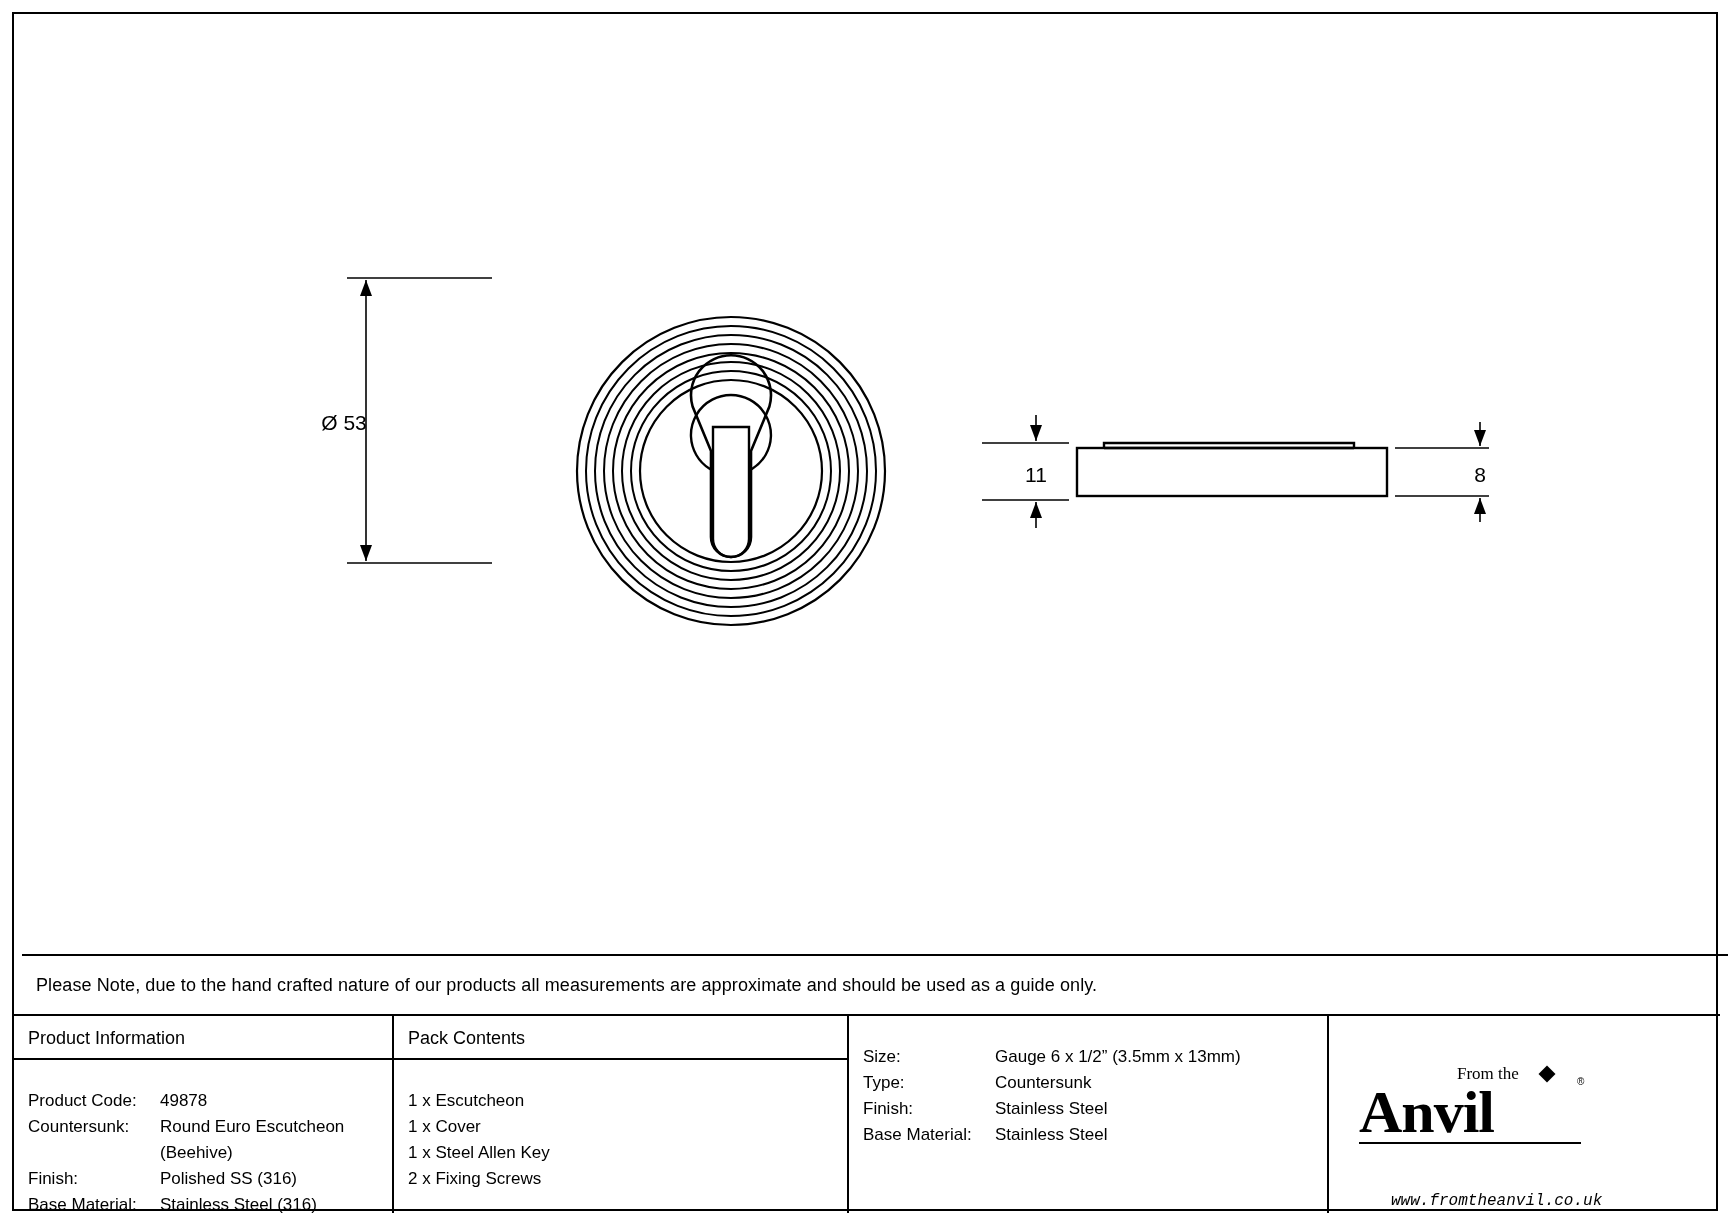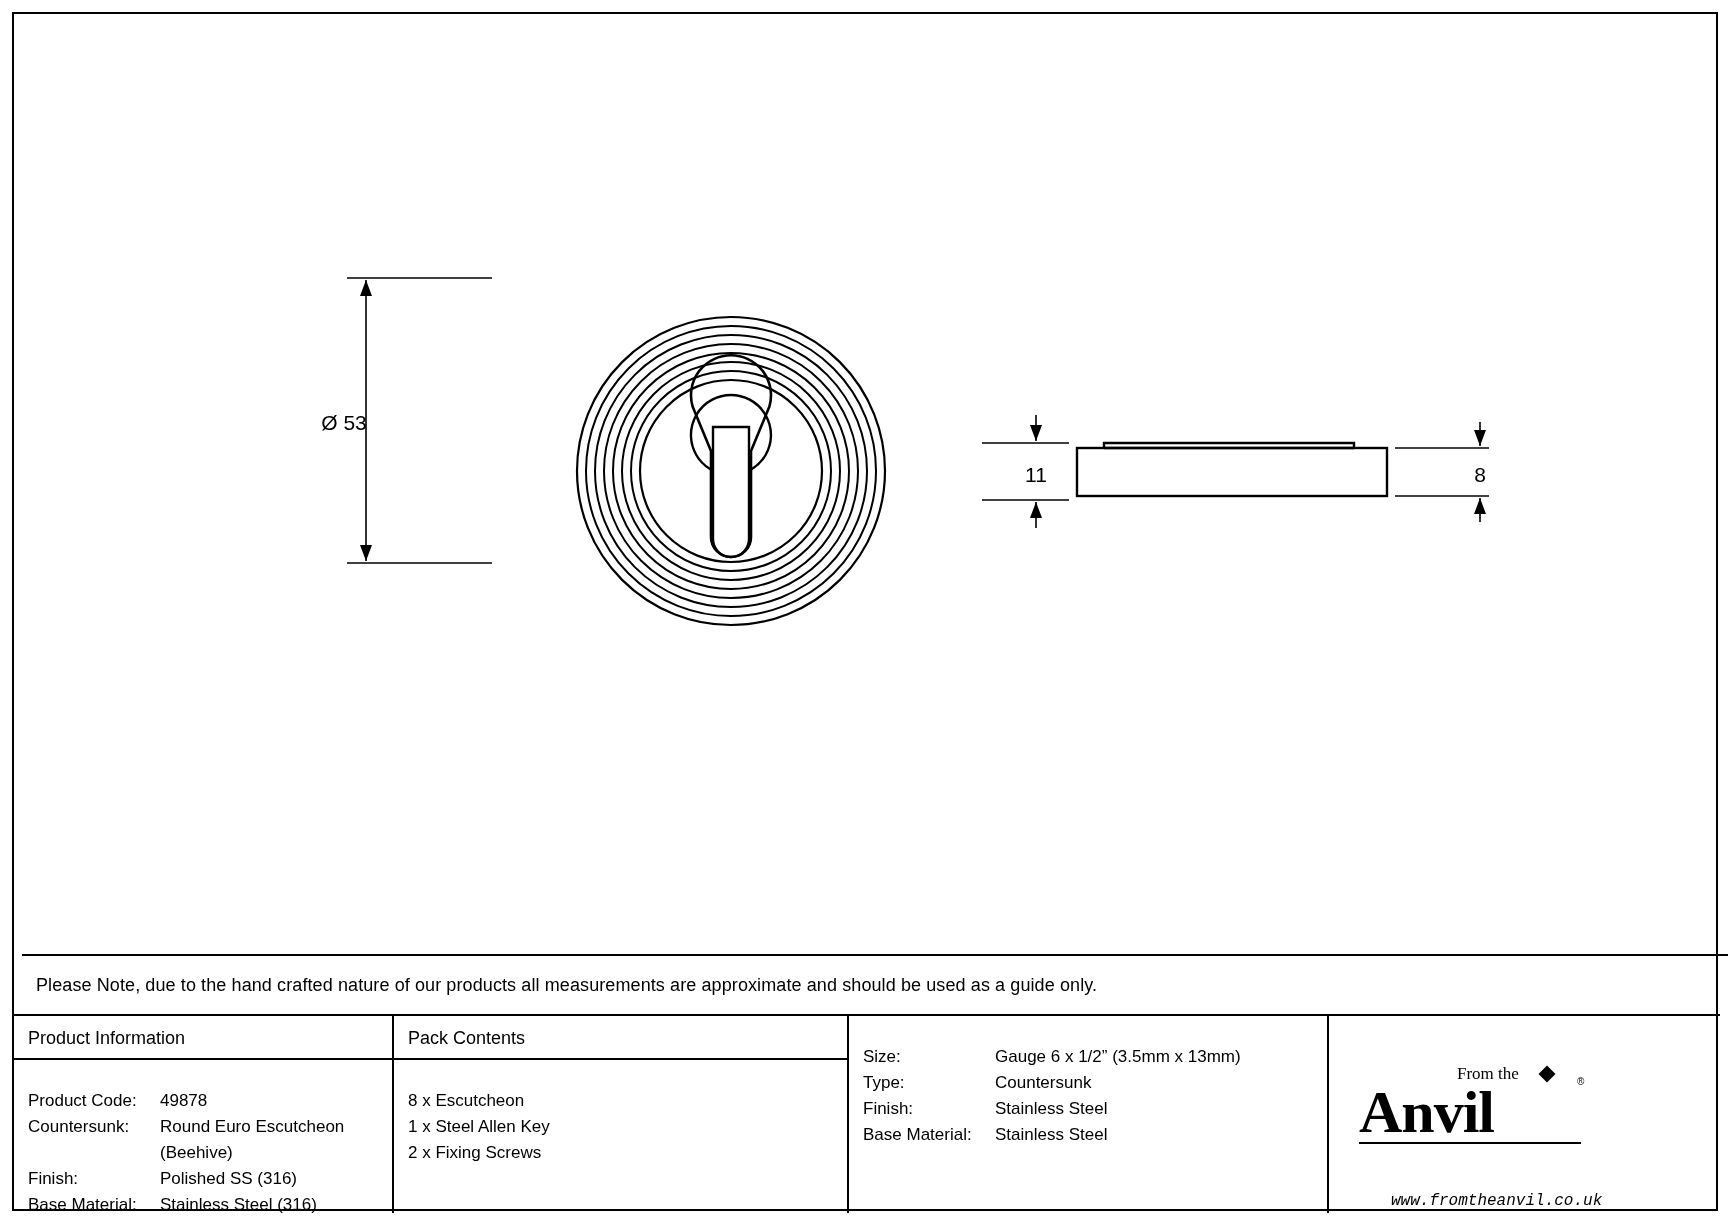--- a/index.html
+++ b/index.html
@@ -270,21 +270,22 @@
           <div class="kv">
             <span class="k">Base Material:</span>
             <span class="v">Stainless Steel (316)</span>
           </div>
         </div>
       </div>
 
       <div class="col c2">
         <div class="col-head">Pack Contents</div>
         <div class="col-body pack">
-          <div class="item">8 x Escutcheon</div>
+          <div class="item">1 x Escutcheon</div>
+          <div class="item">1 x Cover</div>
           <div class="item">1 x Steel Allen Key</div>
           <div class="item">2 x Fixing Screws</div>
         </div>
       </div>
 
       <div class="col c3">
         <div class="col-body fix">
           <div class="kv">
             <span class="k">Size:</span>
             <span class="v">Gauge 6 x 1/2” (3.5mm x 13mm)</span>

